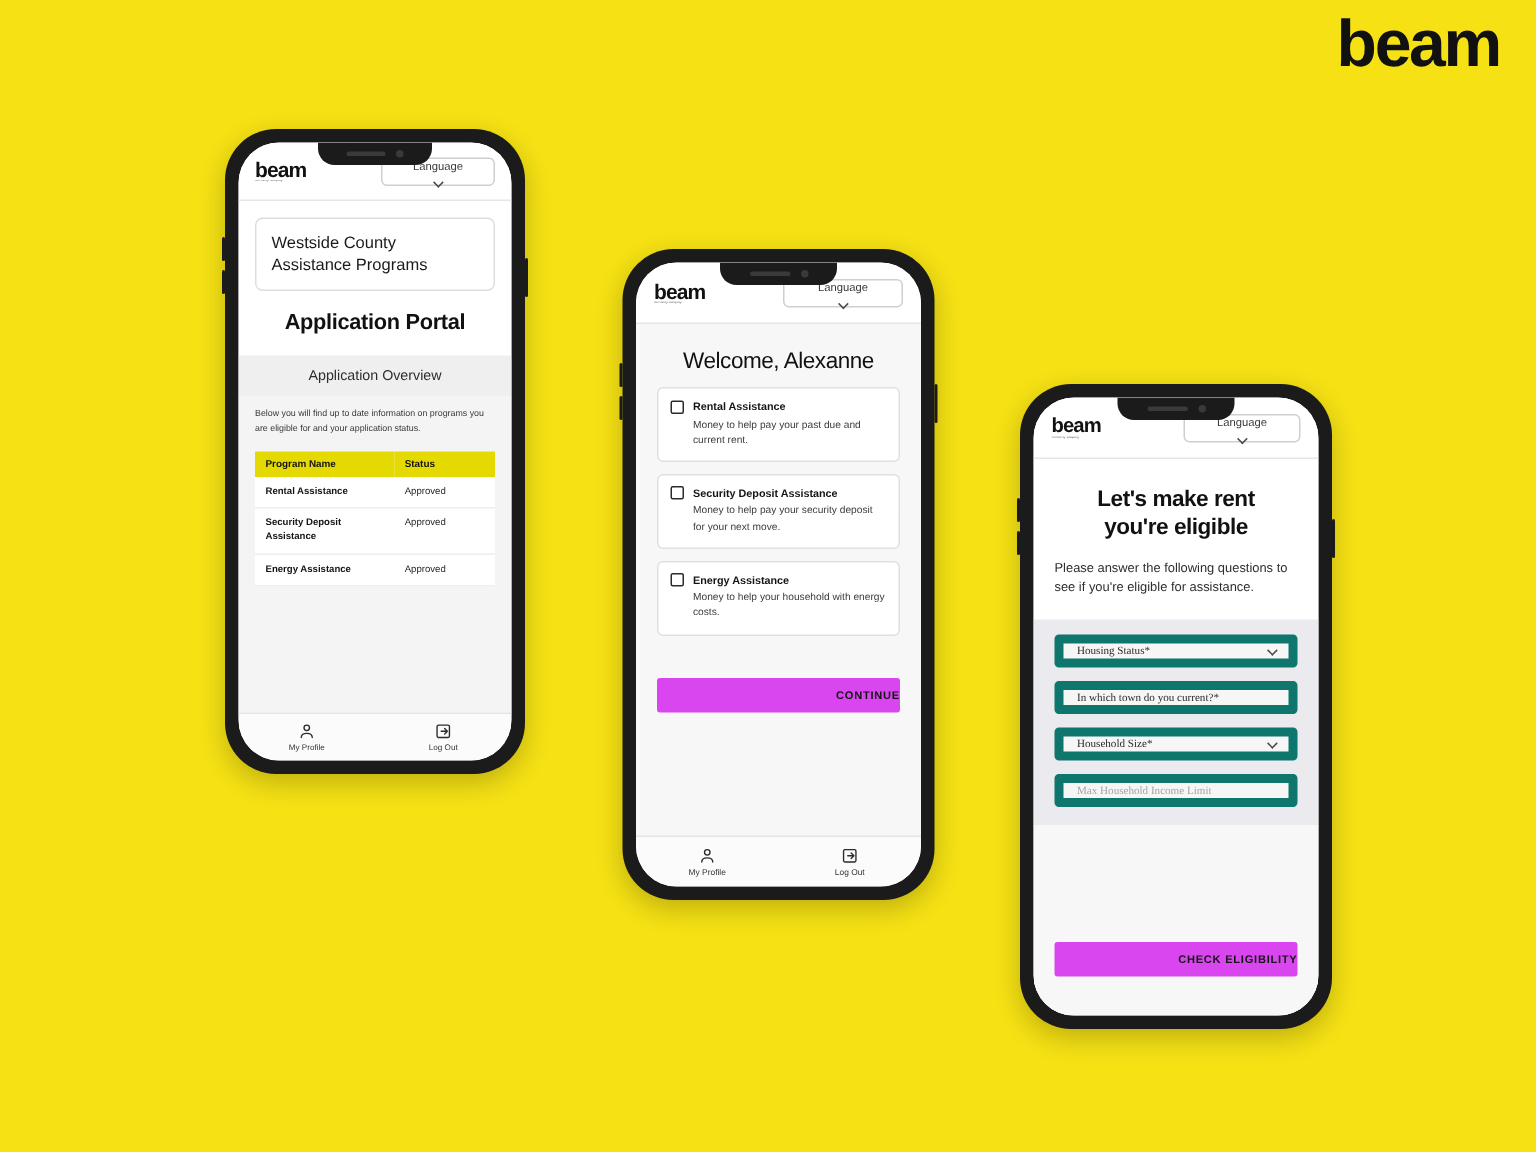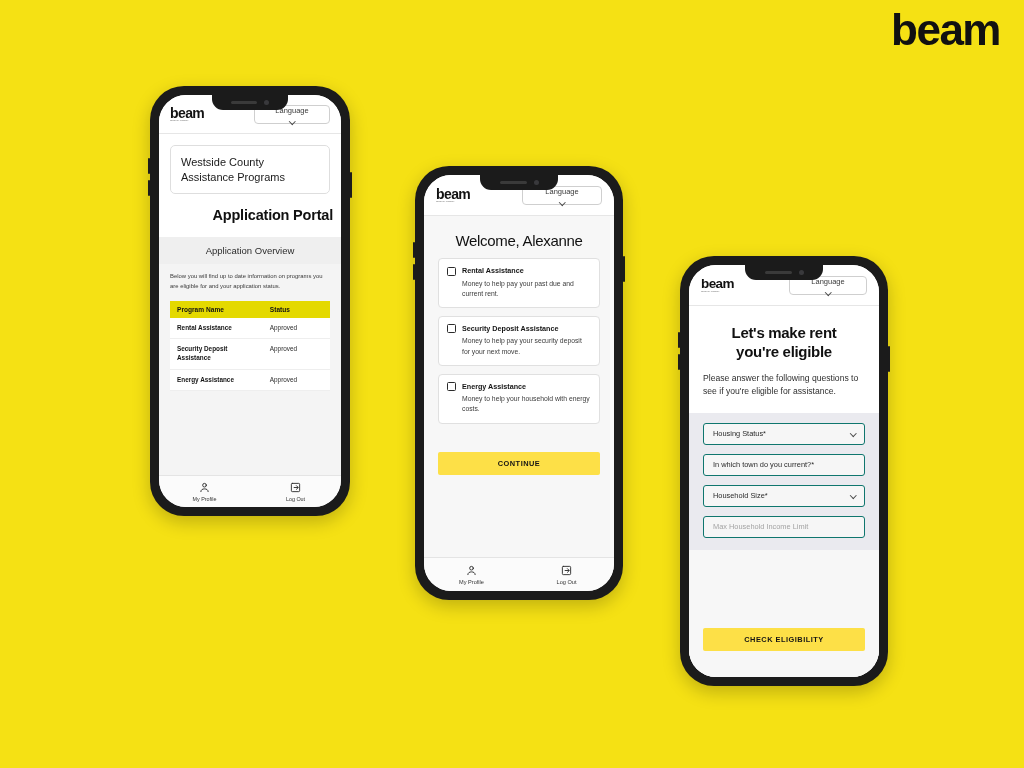--- a/index.html
+++ b/index.html
@@ -175,21 +175,21 @@
     letter-spacing: -0.3px;
     -webkit-text-stroke: 1.6px #ffffff;
     paint-order: stroke fill;
   }
   .wcap-name {
     font-size: 11px;
     line-height: 1.34;
     color: #1a1a1a;
   }
   .portal-title {
-    text-align: right;
+    text-align: center;
     font-size: 14.5px;
     font-weight: 700;
     color: #111111;
     padding: 13px 8px 14px 8px;
     letter-spacing: -0.2px;
     flex: none;
   }
   .overview-band {
     background: #efefef;
     text-align: center;
@@ -280,30 +280,31 @@
     margin-top: 0.5px;
   }
   .opt-title { font-size: 7.2px; font-weight: 700; color: #141414; }
   .opt-desc {
     font-size: 6.8px;
     line-height: 1.5;
     color: #3c3c3c;
     margin: 3px 0 0 15px;
   }
   .btn-primary {
-    background: #fde047;
+    background: #d946ef;
     color: #141414;
     border: none;
     border-radius: 2px;
     width: 100%;
     font-family: inherit;
     font-weight: 700;
     letter-spacing: 0.5px;
     cursor: pointer;
     flex: none;
+    text-align: right;
   }
   #phone2 .btn-primary { height: 23px; font-size: 7.4px; margin-top: 20px; }
   #phone2 .tabbar { height: 34px; }
   #phone2 .tab { font-size: 5.6px; }
 
   
   #phone3 { left: 680px; top: 256px; width: 208px; height: 430px; }
   #phone3 .notch { width: 78px; height: 15px; }
   #phone3 .notch .speaker { width: 27px; height: 3px; }
   #phone3 .notch .camera  { width: 5px; height: 5px; }
@@ -332,29 +333,30 @@
     flex: none;
   }
   .form-panel {
     background: #EAEAEF;
     padding: 10px 14px 12px 14px;
     flex: none;
   }
   .field {
     height: 22px;
     background: #f6f6f6;
-    border: 1px solid #0f766e;
+    border: 6px solid #0f766e;
     border-radius: 3px;
     display: flex;
     align-items: center;
     justify-content: space-between;
     padding: 0 9px;
     margin-bottom: 9px;
     font-size: 7.4px;
     color: #2a2a2a;
+    font-family: Liberation Serif, serif;
   }
   .field:last-child { margin-bottom: 0; }
   .field.placeholder-field { color: #a3a3a3; }
   .form-spacer { flex: 1 1 auto; background: #f7f7f7; min-height: 0; }
   .cta-zone { background: #f7f7f7; padding: 0 14px 26px 14px; flex: none; }
   #phone3 .btn-primary { height: 23px; font-size: 7.4px; }
 </style>
 </head>
 <body>
 

